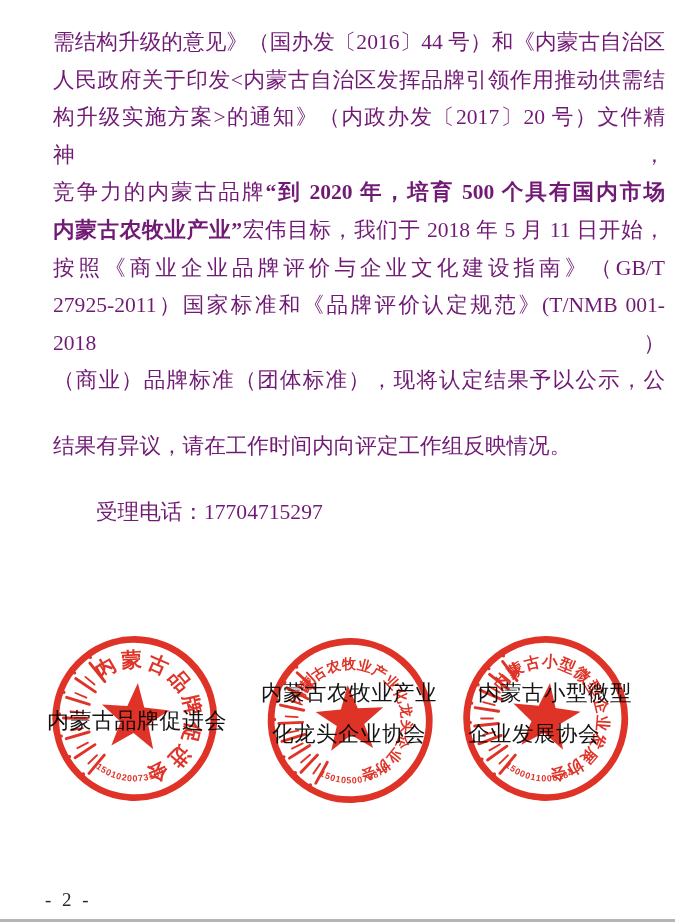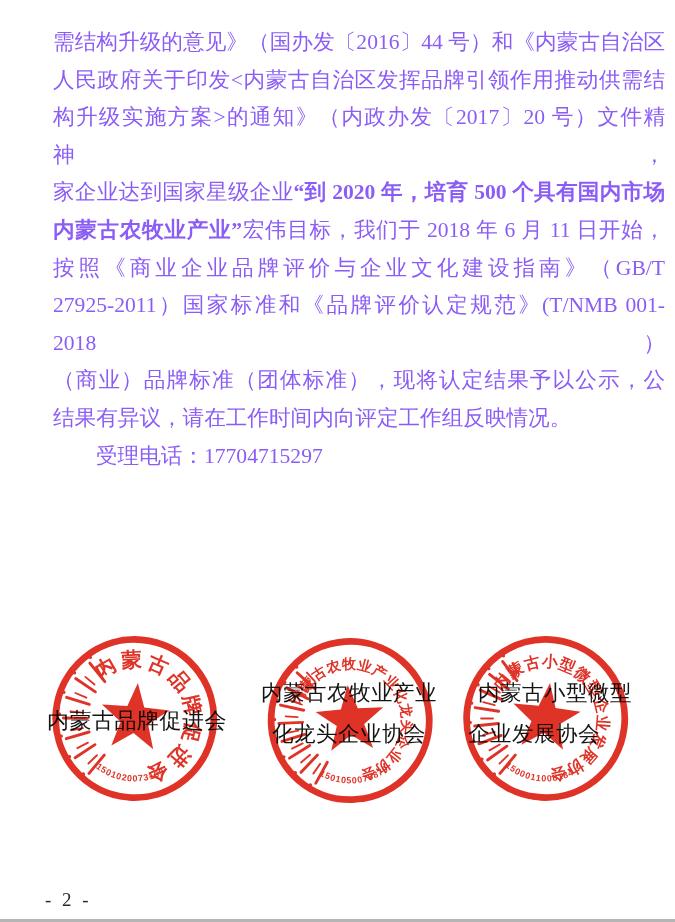--- a/index.html
+++ b/index.html
@@ -9,28 +9,28 @@
     background:#ffffff;
     overflow:hidden;
     font-family:"Liberation Serif","DejaVu Serif",serif;
   }
   
   .content{
     position:absolute;
     left:53px; top:24px; width:612px;
     font-size:21.6px;
     line-height:37.6px;
-    color:#8b5cf6;
+    color:#701a75;
   }
   .line{
     text-align:justify;
     text-align-last:justify;
     text-justify:inter-character;
   }
-  .line.natural{ text-align-last:left; }
+  .line.natural{ text-align-last:left;margin-top:28px; }
   .line .bold{ font-weight:700; }
   .contact-line{ padding-left:43px; }
   
   .sig{
     position:absolute;
     color:#141414;
     font-size:21.5px;
     white-space:nowrap;
     letter-spacing:0.5px;
     z-index:1;
@@ -67,22 +67,22 @@
   }
 </style>
 </head>
 <body>
 
 <div class="page">
   <div class="content" id="content">
       <div class="line"><span>需结构升级的意见》（国办发〔2016〕44 号）和《内蒙古自治区</span></div>
       <div class="line"><span>人民政府关于印发&lt;内蒙古自治区发挥品牌引领作用推动供需结</span></div>
       <div class="line"><span>构升级实施方案&gt;的通知》（内政办发〔2017〕20 号）文件精神，</span></div>
-      <div class="line"><span>家企业达到国家星级企业</span><span class="bold">“到 2020 年，培育 500 个具有国内市场</span></div>
-      <div class="line"><span class="bold">内蒙古农牧业产业”</span><span>宏伟目标，我们于 2018 年 6 月 11 日开始，</span></div>
+      <div class="line"><span>竞争力的内蒙古品牌</span><span class="bold">“到 2020 年，培育 500 个具有国内市场</span></div>
+      <div class="line"><span class="bold">内蒙古农牧业产业”</span><span>宏伟目标，我们于 2018 年 5 月 11 日开始，</span></div>
       <div class="line"><span>按照《商业企业品牌评价与企业文化建设指南》（GB/T</span></div>
       <div class="line"><span>27925-2011）国家标准和《品牌评价认定规范》(T/NMB 001-2018）</span></div>
       <div class="line"><span>（商业）品牌标准（团体标准），现将认定结果予以公示，公</span></div>
       <div class="line natural"><span>结果有异议，请在工作时间内向评定工作组反映情况。</span></div>
       <div class="line natural contact-line">受理电话：17704715297</div>
     </div>
   <div id="sig-layer">
       <div class="sig sig-1-1">内蒙古品牌促进会</div>
       <div class="sig sig-2-1">内蒙古农牧业产业</div>
       <div class="sig sig-2-2">化龙头企业协会</div>

